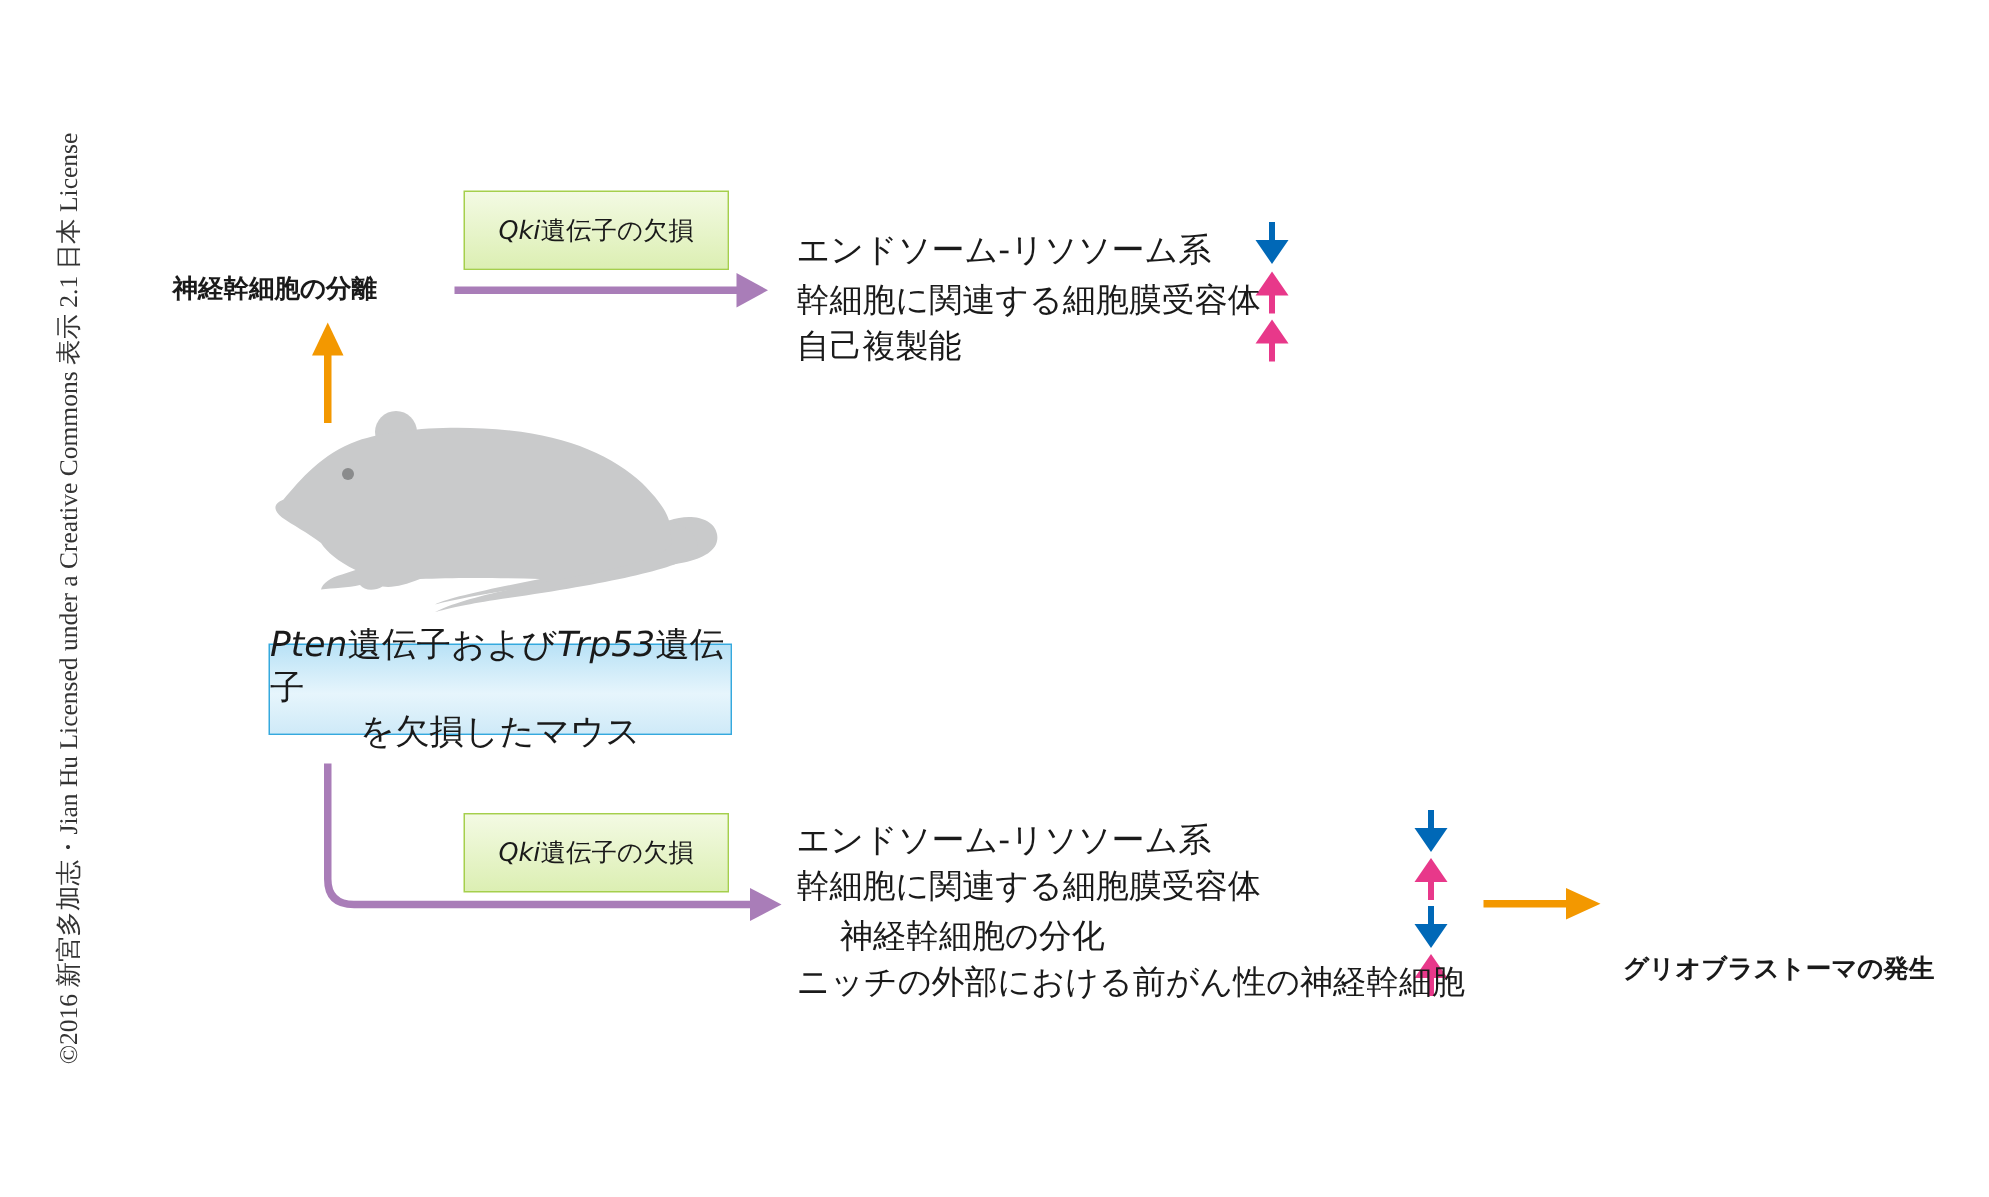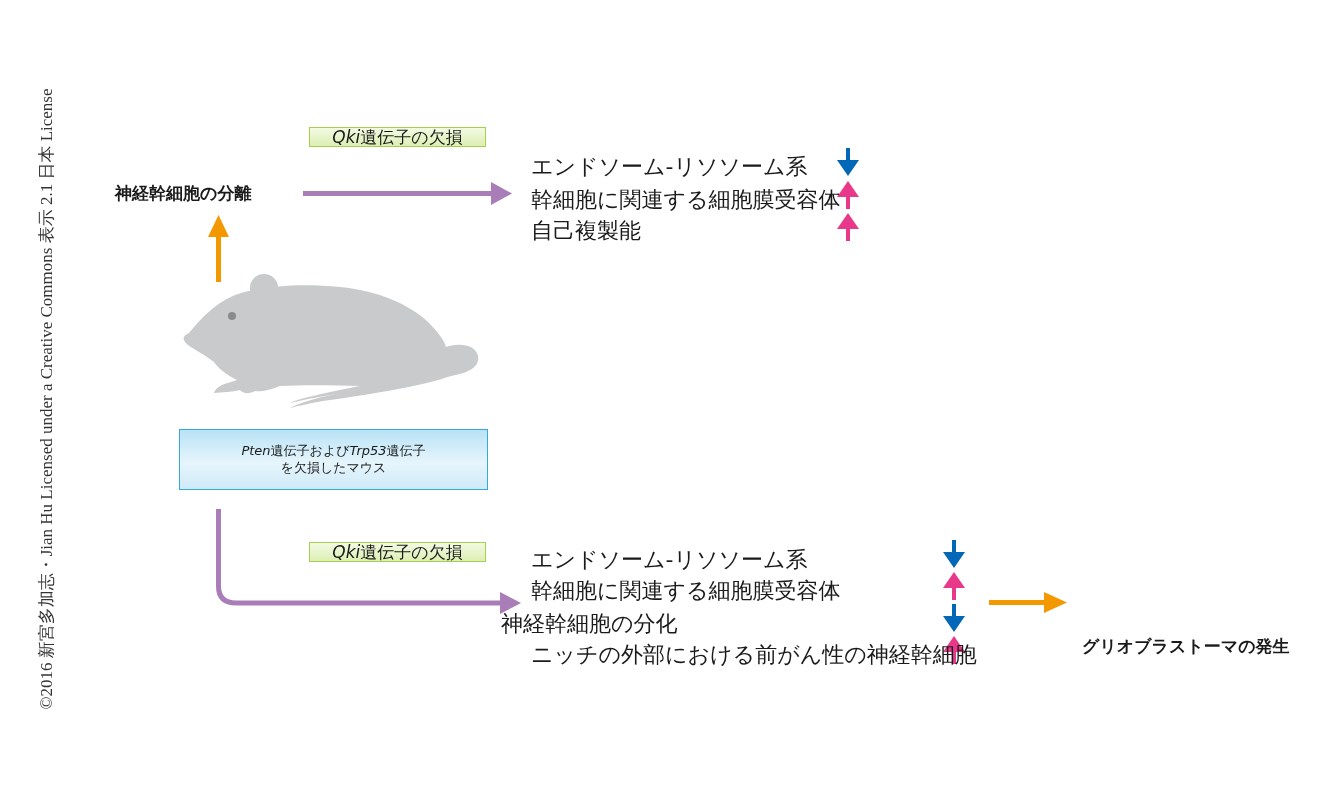--- a/index.html
+++ b/index.html
@@ -8,34 +8,34 @@
     .abs { position: absolute; font-weight: bold; }
     .credit {
       position: absolute; left: 46px; top: 399px;
       transform: translate(-50%, -50%) rotate(-90deg);
       white-space: nowrap;
       font-family: "Liberation Serif", "DejaVu Serif", serif;
       font-size: 17px; color: #333;
     }
     .label { font-size: 17px; white-space: nowrap; line-height: 1; }
     .box-green {
-      position: absolute; left: 309px; top: 127px; width: 177px; height: 20px;
+      position: absolute; left: 309px; top: 127px; width: 177px; height: 53px;
       border: 1.5px solid #a5cf4c;
       background: linear-gradient(to bottom, #f3fae3 0%, #dcefb3 100%);
       box-sizing: border-box; display: flex; align-items: center; justify-content: center;
       font-size: 17px;
     }
     .box-green.b2 { left: 309px; top: 542px; }
     .box-blue {
       position: absolute; left: 179px; top: 429px; width: 309px; height: 61px;
       border: 1.5px solid #35a9de;
       background: linear-gradient(to bottom, #b9e2f6 0%, #e6f5fc 55%, #cfeaf8 100%);
       box-sizing: border-box; display: flex; flex-direction: column;
       align-items: center; justify-content: center;
-      font-size: 13px; line-height: 1.25;
+      font-size: 23px; line-height: 1.25;
     }
     i { font-style: italic; }
     svg { position: absolute; left: 0; top: 0; }
     .list-item { position: absolute; font-size: 22px; white-space: nowrap; }
   </style>
 </head>
 <body>
 
 <div class="credit">©2016 新宮多加志・Jian Hu Licensed under a Creative Commons 表示 2.1 日本 License</div>
 
@@ -121,16 +121,16 @@
   <div><i>Pten</i><span>遺伝子および</span><i>Trp53</i><span>遺伝子</span></div>
   <div>を欠損したマウス</div>
 </div>
 
 <div class="box-green b2">
   <span><i>Qki</i><span>遺伝子の欠損</span></span>
 </div>
 
 <div class="list-item" style="left:531px; top:545px;">エンドソーム-リソソーム系</div>
 <div class="list-item" style="left:531px; top:576px;">幹細胞に関連する細胞膜受容体</div>
-<div class="list-item" style="left:501px; top:609px;">神経幹細胞の分化</div>
+<div class="list-item" style="left:560px; top:609px;">神経幹細胞の分化</div>
 <div class="list-item" style="left:531px; top:640px;">ニッチの外部における前がん性の神経幹細胞</div>
 
 <div class="abs label" style="left:1082px; top:626px;margin-top:12px;">グリオブラストーマの発生</div>
 
 </body></html>

